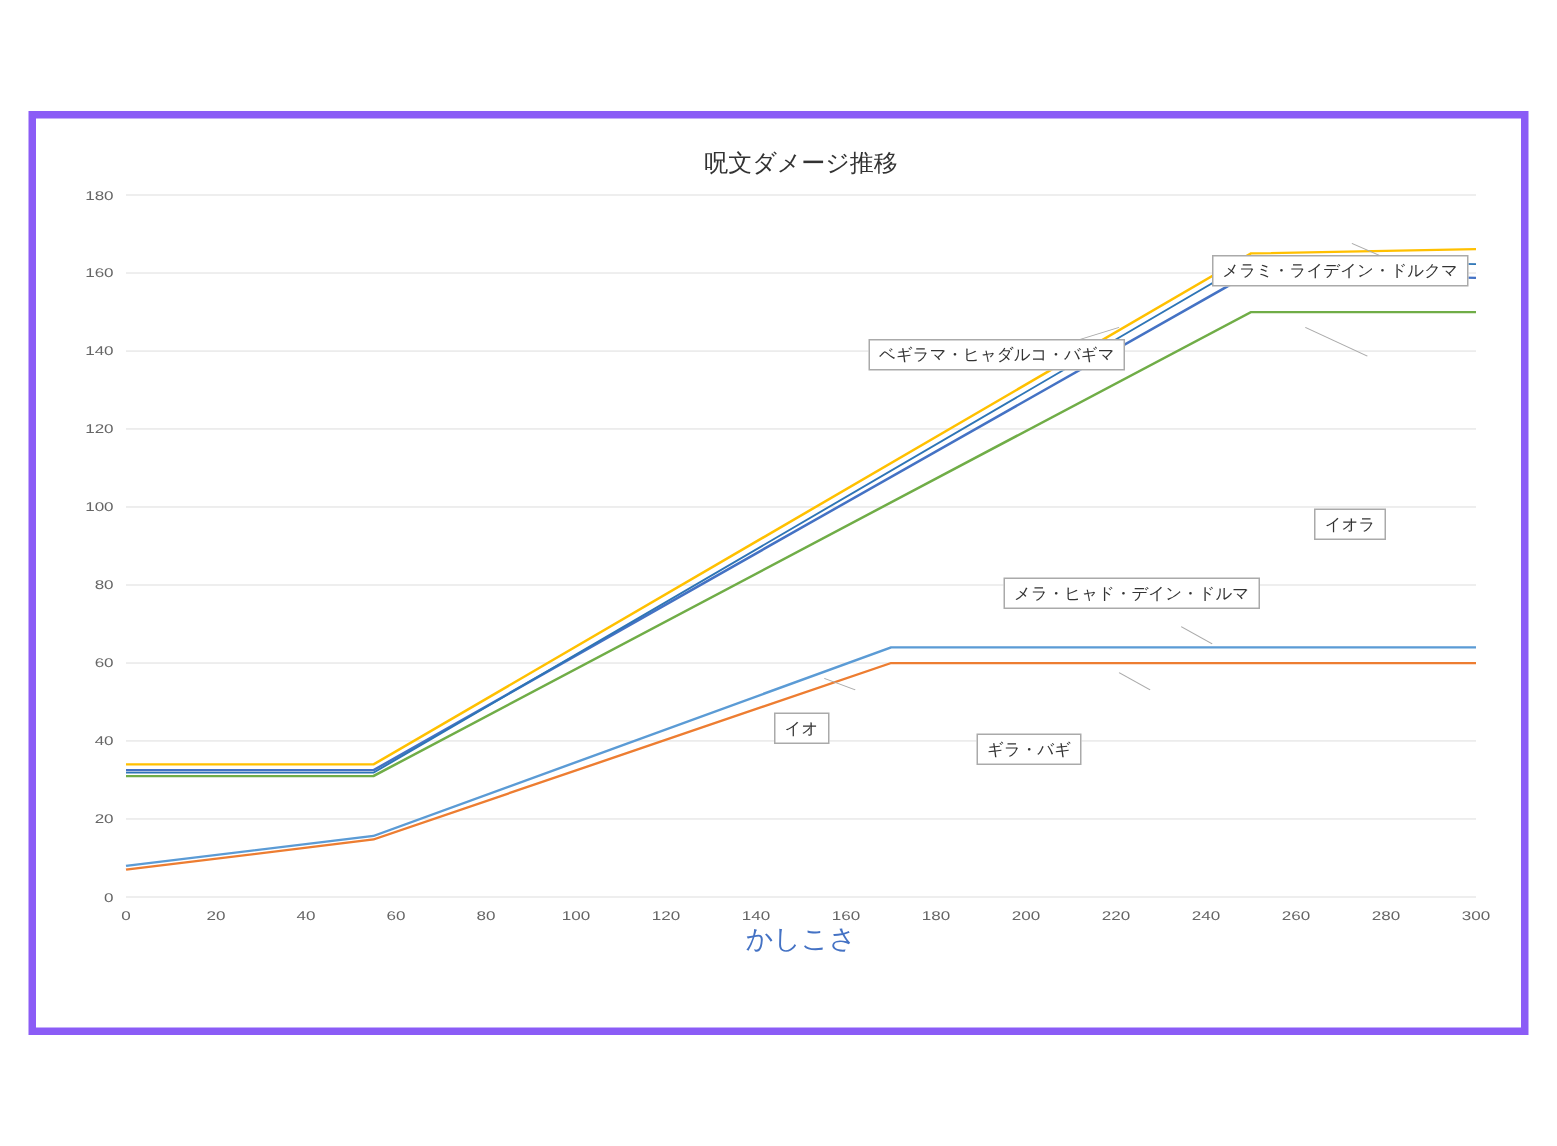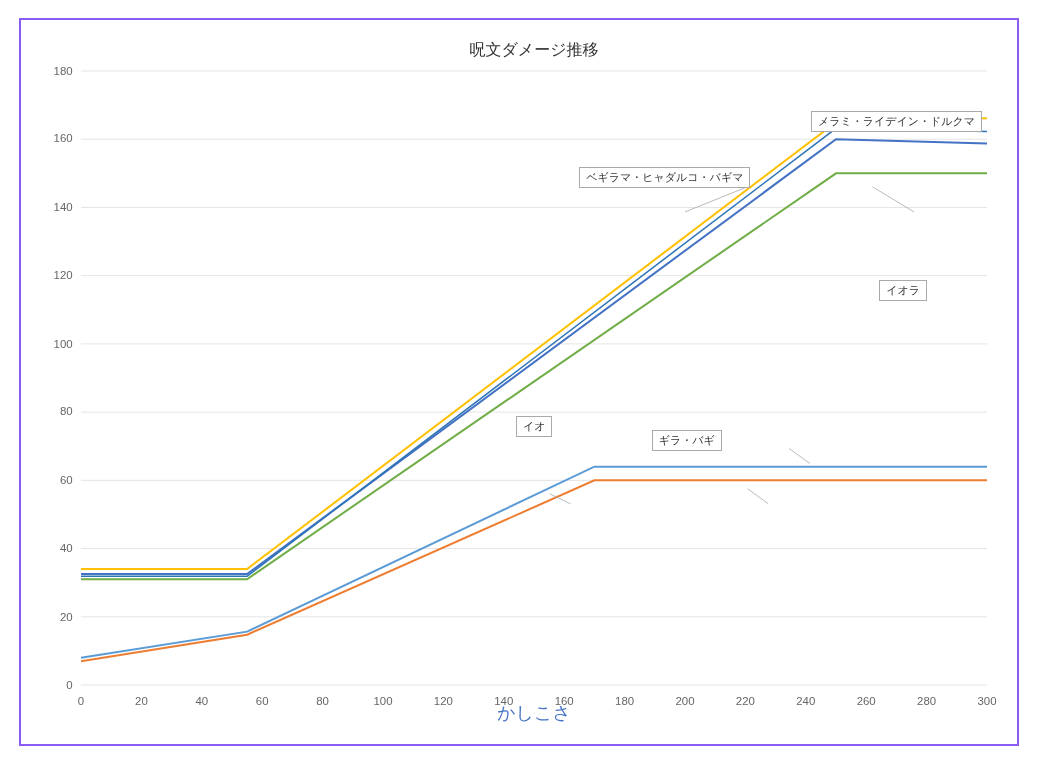--- a/index.html
+++ b/index.html
@@ -7,25 +7,25 @@
       background: #fff;
       font-family: 'Meiryo', 'MS Gothic', sans-serif;
       display: flex;
       justify-content: center;
       align-items: center;
       width: 1038px;
       height: 764px;
     }
     .chart-container {
       width: 1000px;
-      height: 728px;
+      height: 616px;
       background: #fff;
-      border: 2px solid #8b5cf6;
+      border: 5px solid #8b5cf6;
       position: relative;
-      padding: 20px 30px 60px 60px;
+      padding: 20px 30px 88px 60px;
     }
     .chart-title {
       text-align: center;
       font-size: 16px;
       color: #333;
       margin-bottom: 10px;
     }
     .chart-area {
       position: relative;
       width: 100%;
@@ -127,20 +127,21 @@
 
     </svg>
 
     
     <div class="annotation-box" style="right: 5px; top: 40px;">メラミ・ライデイン・ドルクマ</div>
 
     <div class="annotation-box" style="left: 55%; top: 96px;">ベギラマ・ヒャダルコ・バギマ</div>
 
     <div class="annotation-box" style="right: 60px; top: 185px; margin-top: 24px;">イオラ</div>
 
+    <div class="annotation-box" style="left: 65%; top: 255px;">メラ・ヒャド・デイン・ドルマ</div>
 
     <div class="annotation-box" style="left: 48%; top: 345px;">イオ</div>
 
     <div class="annotation-box" style="left: 63%; top: 315px; margin-top: 44px;">ギラ・バギ</div>
 
     
     <div class="x-label">かしこさ</div>
   </div>
 </div>
 

